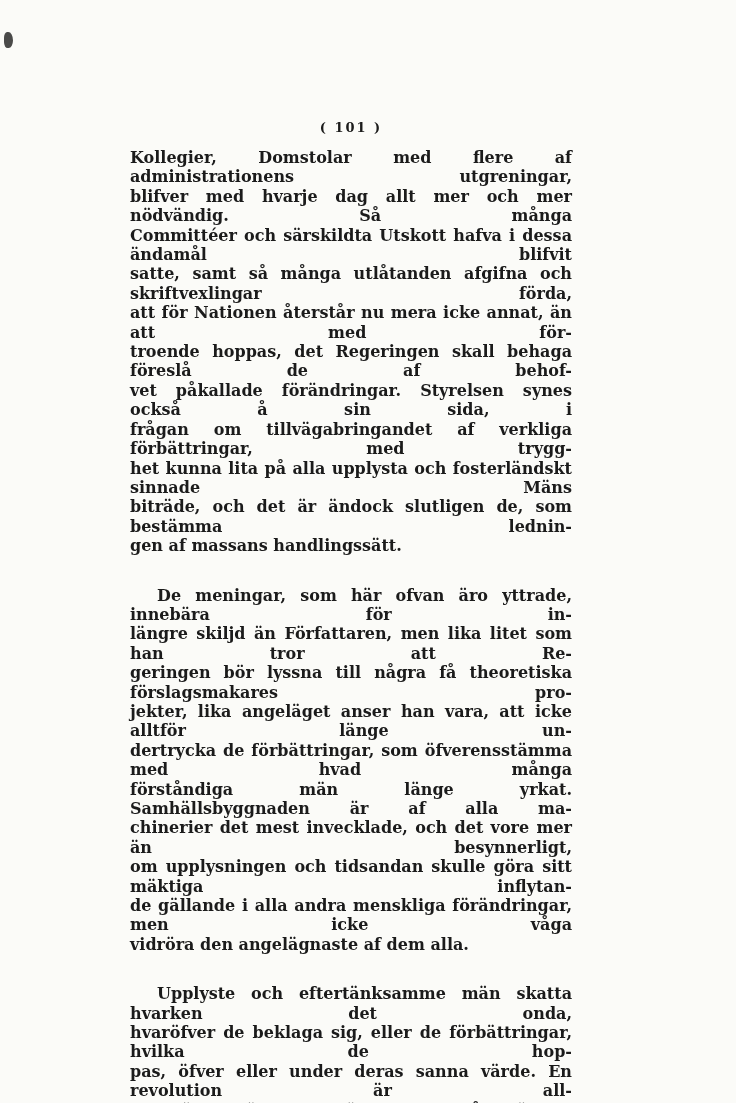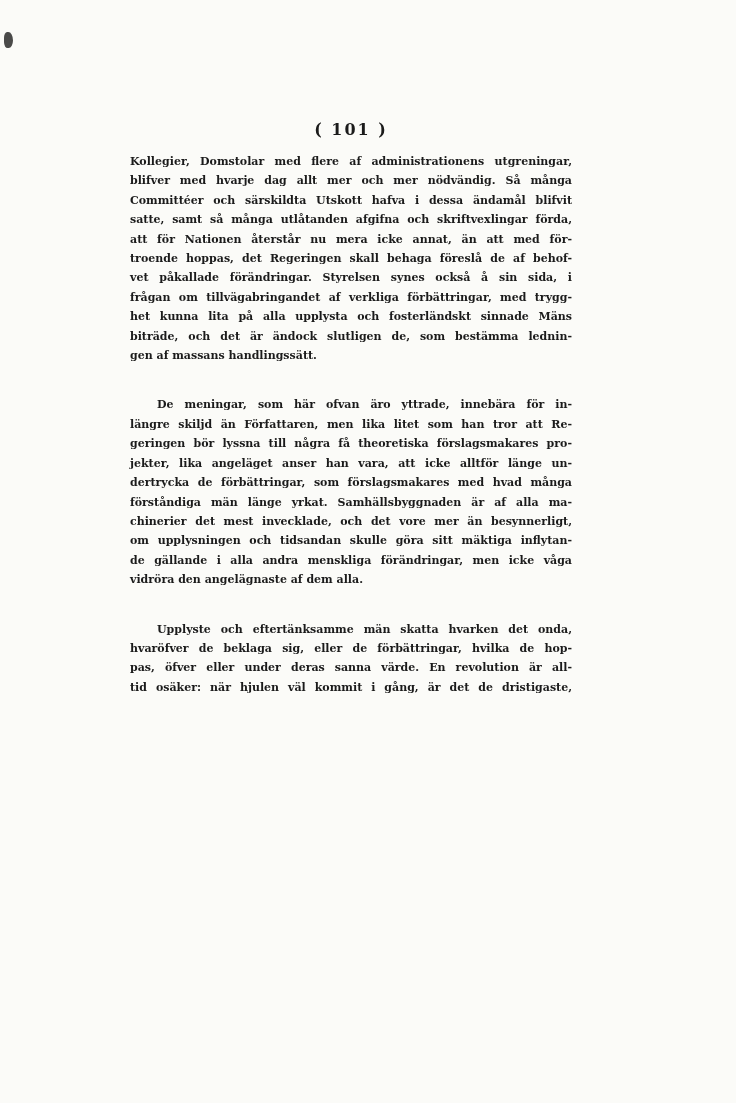--- a/index.html
+++ b/index.html
@@ -27,30 +27,30 @@
   }
   .page {
     position: absolute;
     left: 130px;
     top: 0;
     width: 442px;
   }
   .page-number {
     margin-top: 120px;
     text-align: center;
-    font-size: 16px;
+    font-size: 13px;
     font-weight: bold;
     letter-spacing: 2px;
     margin-bottom: 13px;
   }
   .paragraph {
     margin: 0 0 6px 0;
   }
   .line {
-    font-size: 11px;
+    font-size: 16px;
     font-weight: bold;
     line-height: 19.4px;
     text-align: justify;
     text-align-last: justify;
     white-space: normal;
   }
   .line.last {
     text-align: center;
     text-align-last: left;
   }
@@ -80,21 +80,21 @@
     <div class="line">het kunna lita på alla upplysta och fosterländskt sinnade Mäns</div>
     <div class="line">biträde, och det är ändock slutligen de, som bestämma lednin-</div>
     <div class="line last">gen af massans handlingssätt.</div>
   </div>
 
   <div class="paragraph">
     <div class="line indent">De meningar, som här ofvan äro yttrade, innebära för in-</div>
     <div class="line">längre skiljd än Författaren, men lika litet som han tror att Re-</div>
     <div class="line">geringen bör lyssna till några få theoretiska förslagsmakares pro-</div>
     <div class="line">jekter, lika angeläget anser han vara, att icke alltför länge un-</div>
-    <div class="line">dertrycka de förbättringar, som förslagsmakares med hvad många</div>
+    <div class="line">dertrycka de förbättringar, som öfverensstämma med hvad många</div>
     <div class="line">förståndiga män länge yrkat.  Samhällsbyggnaden är af alla ma-</div>
     <div class="line">chinerier det mest invecklade, och det vore mer än besynnerligt,</div>
     <div class="line">om upplysningen och tidsandan skulle göra sitt mäktiga inflytan-</div>
     <div class="line">de gällande i alla andra menskliga förändringar, men icke våga</div>
     <div class="line last">vidröra den angelägnaste af dem alla.</div>
   </div>
 
   <div class="paragraph">
     <div class="line indent">Upplyste och eftertänksamme män skatta hvarken det onda,</div>
     <div class="line">hvaröfver de beklaga sig, eller de förbättringar, hvilka de hop-</div>

